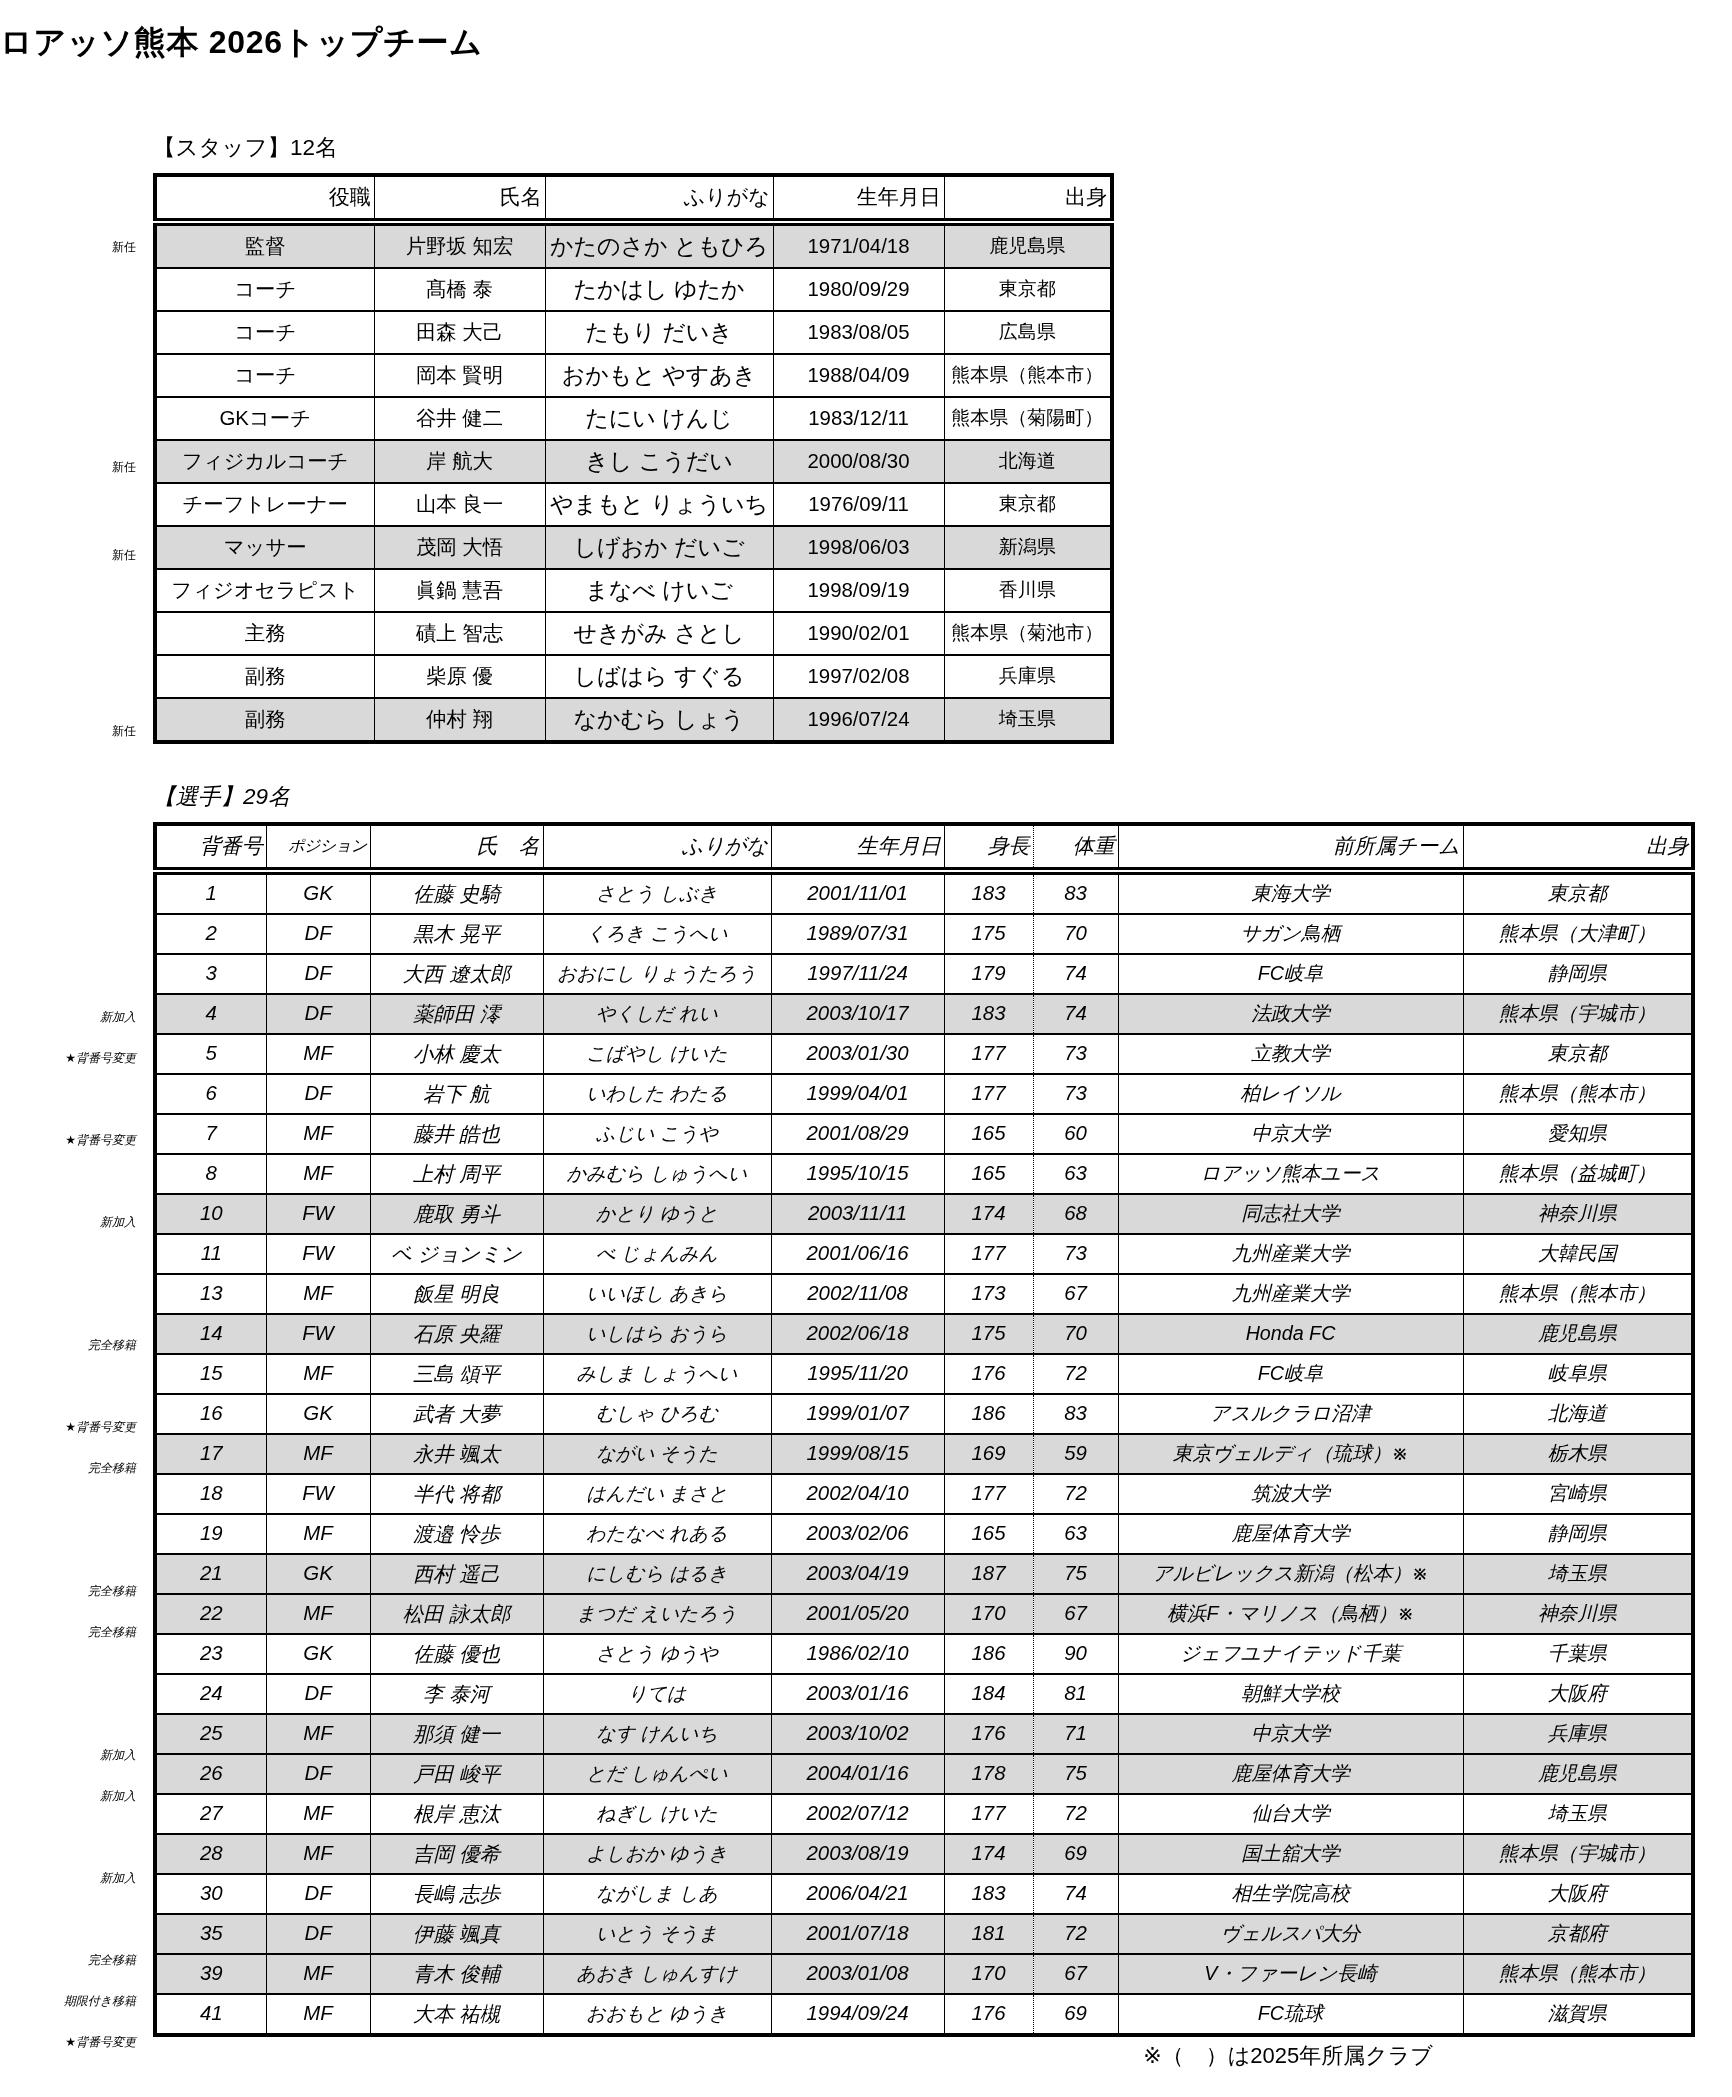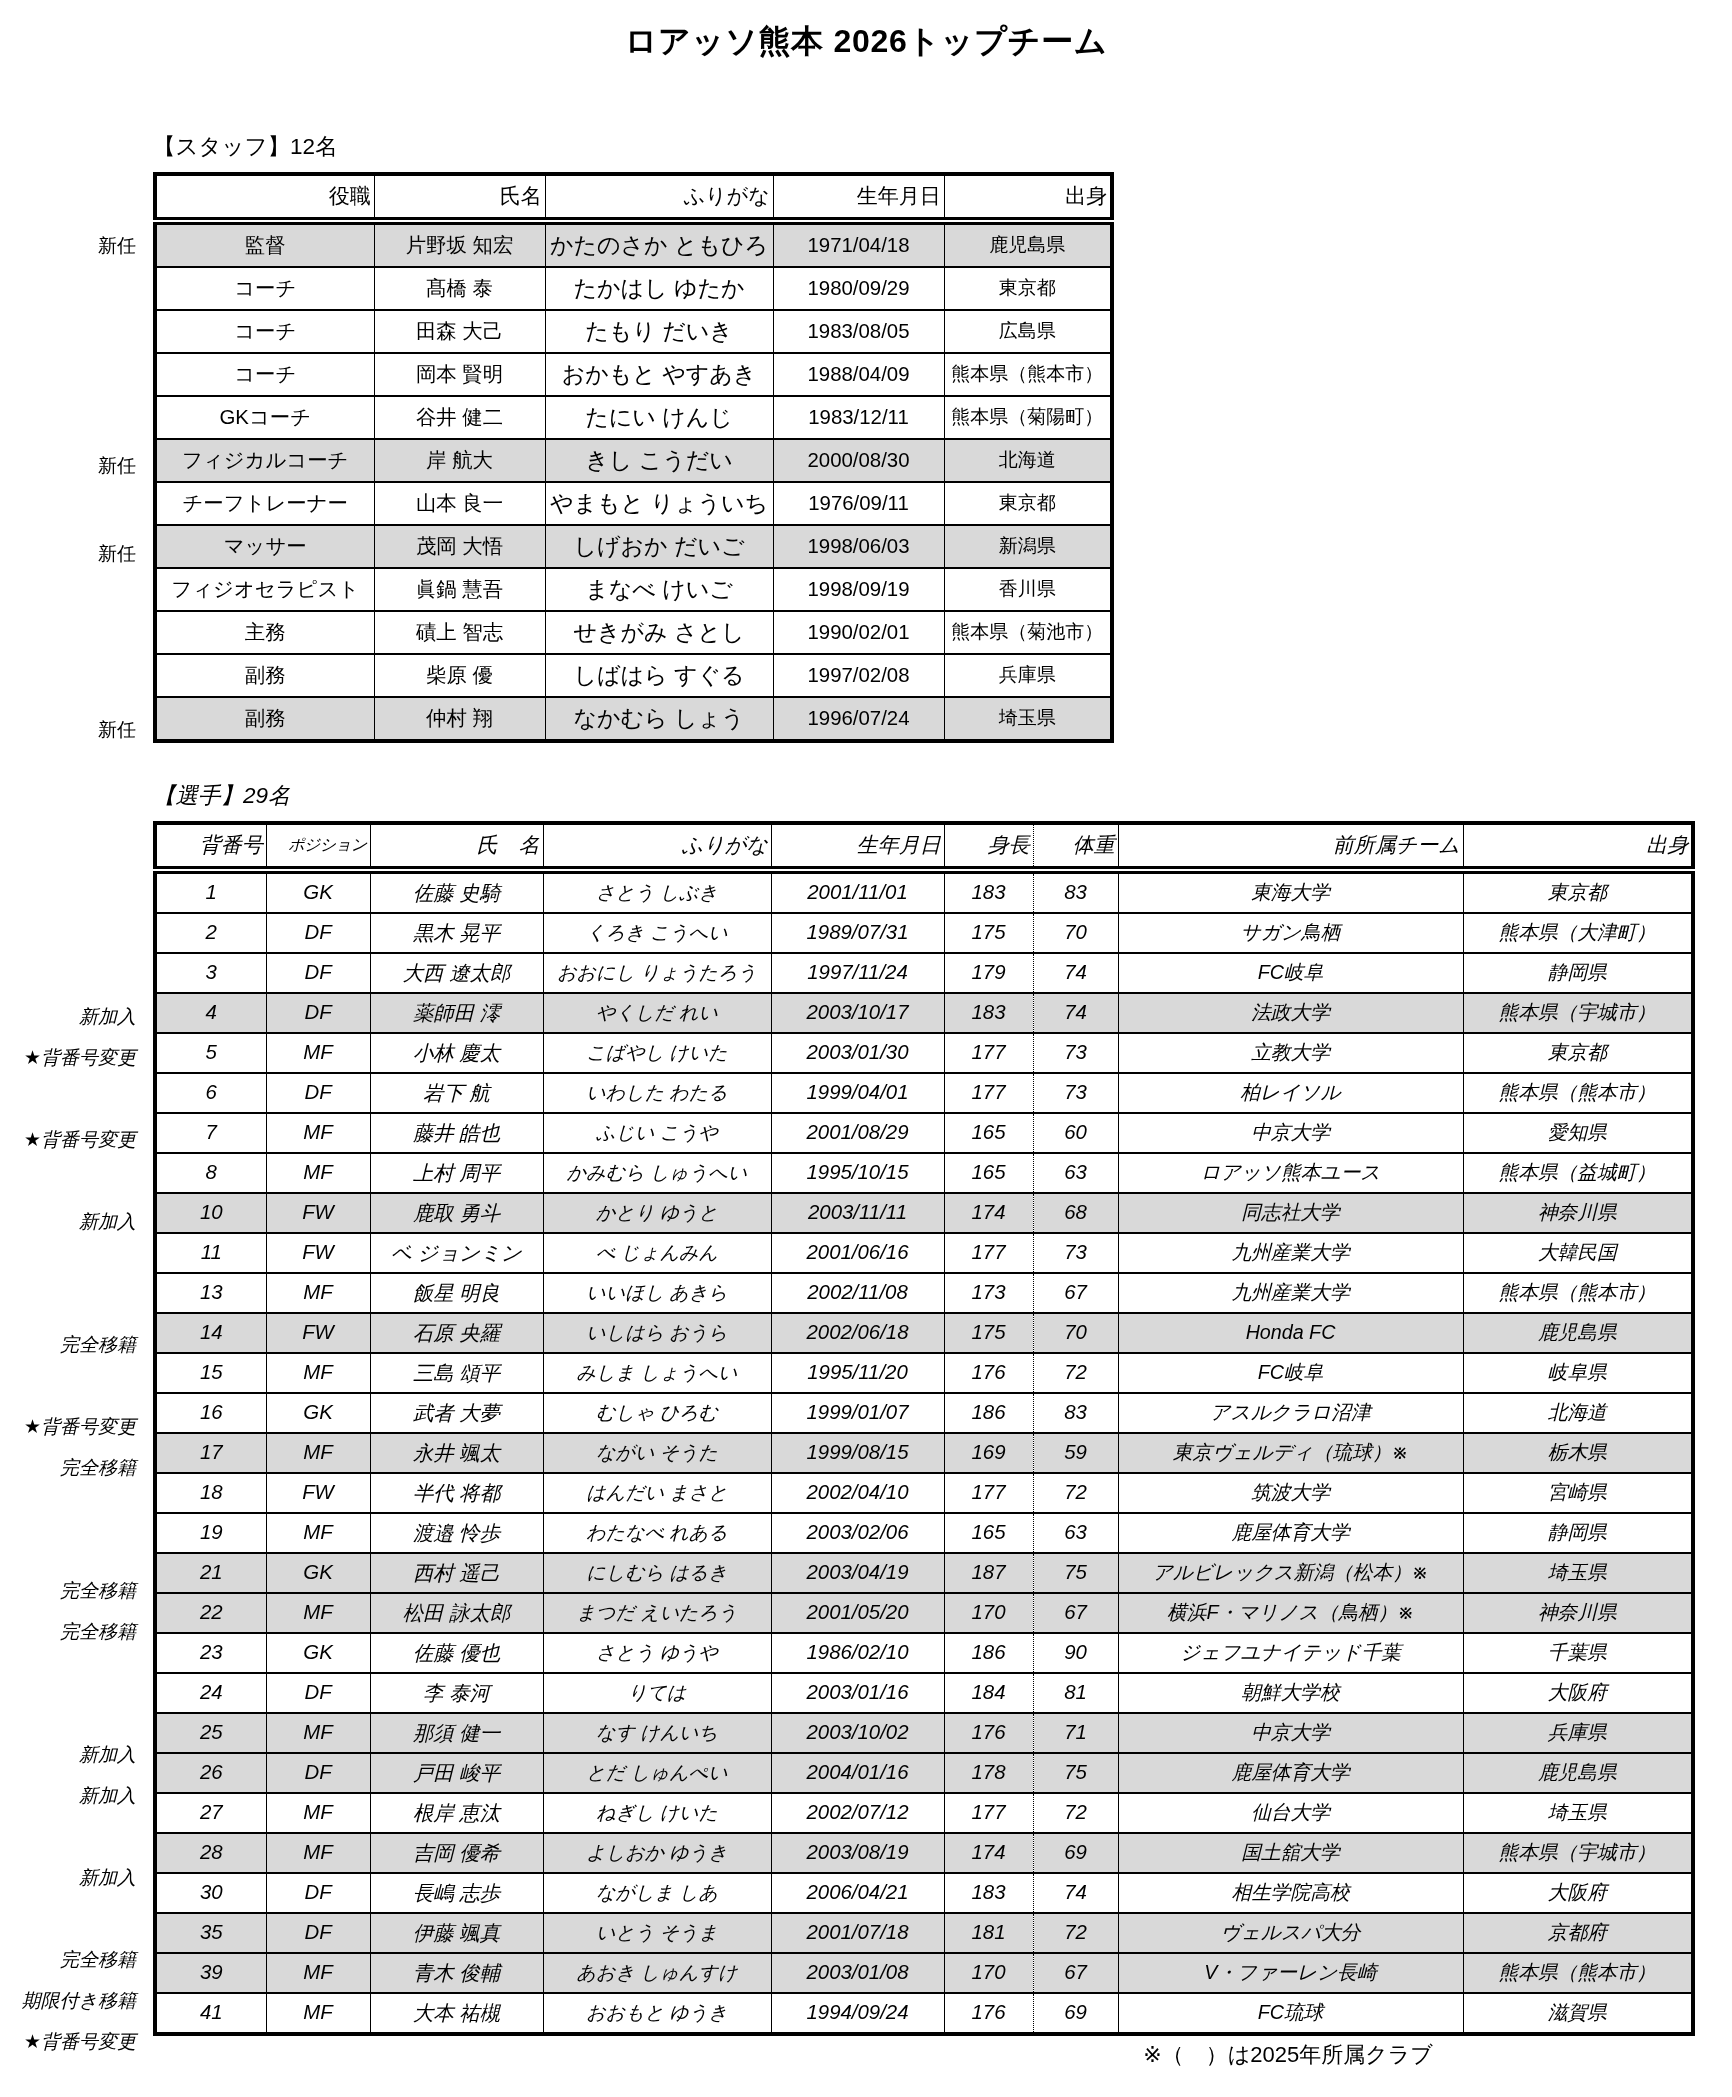--- a/index.html
+++ b/index.html
@@ -10,23 +10,22 @@
     color: #000000;
   }
   .page {
     position: relative;
     width: 1732px;
     height: 2097px;
     background: #ffffff;
     overflow: hidden;
   }
   .title {
-    margin: 17px;
-    padding-top: 3px;
-    text-align: center;
+    margin: 0;
+    padding-top: 21px;
     font-size: 32px;
     font-weight: bold;
     letter-spacing: 0.7px;
   }
   .section-heading {
     margin-left: 153px;
     margin-bottom: 9.8px;
     font-size: 22.5px;
     font-weight: normal;
   }
@@ -43,21 +42,21 @@
     top: 0;
     width: 143px;
     display: flex;
     flex-direction: column;
     align-items: stretch;
   }
   .row-labels .label-spacer { height: 52px; }
   .row-label {
     text-align: right;
     padding-right: 7px;
-    font-size: 19px;
+    font-size: 12px;
     white-space: nowrap;
     overflow: visible;
   }
   .staff-wrap .row-label { height: 44px; line-height: 44px; }
   .players-wrap .row-label { height: 41px; line-height: 41px; text-align: right; }
 
   table.roster {
     border-collapse: collapse;
     table-layout: fixed;
     border: 4.2px solid #000;

